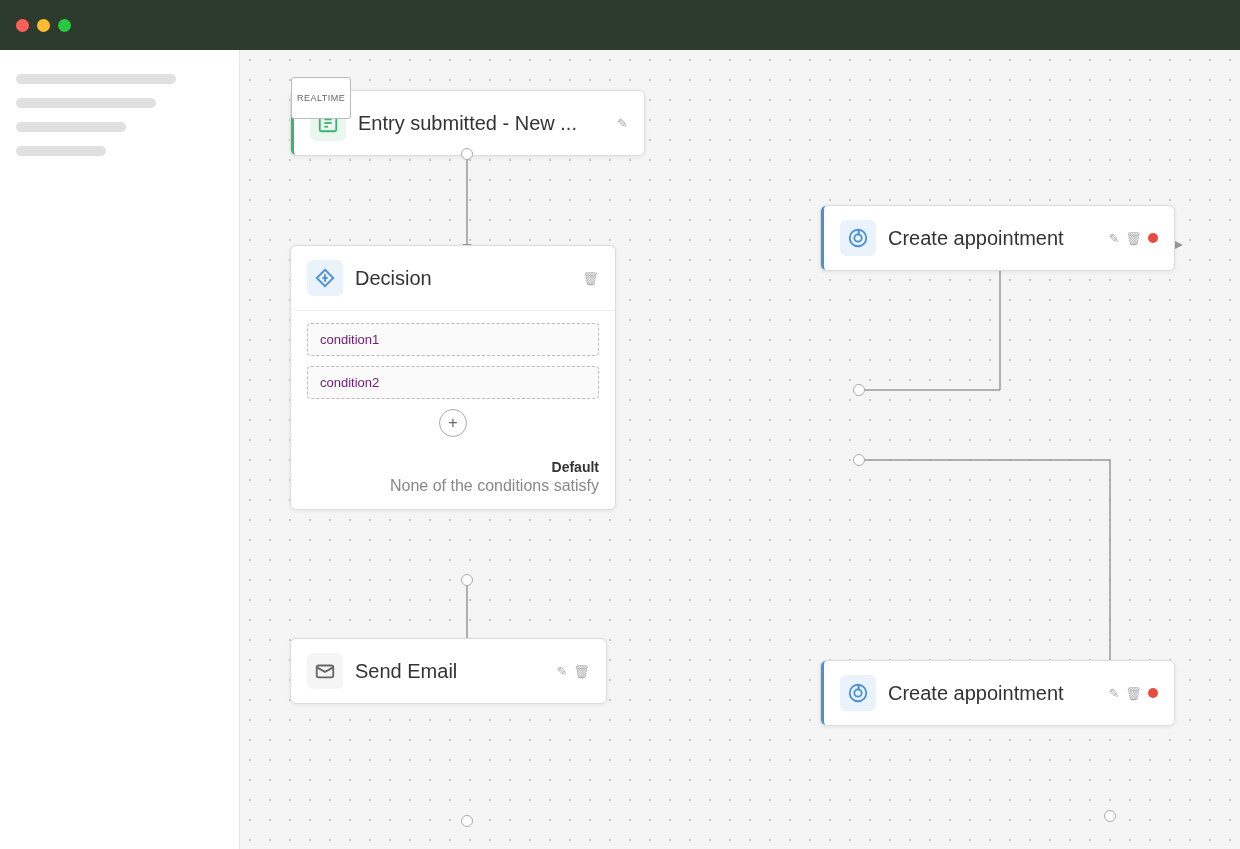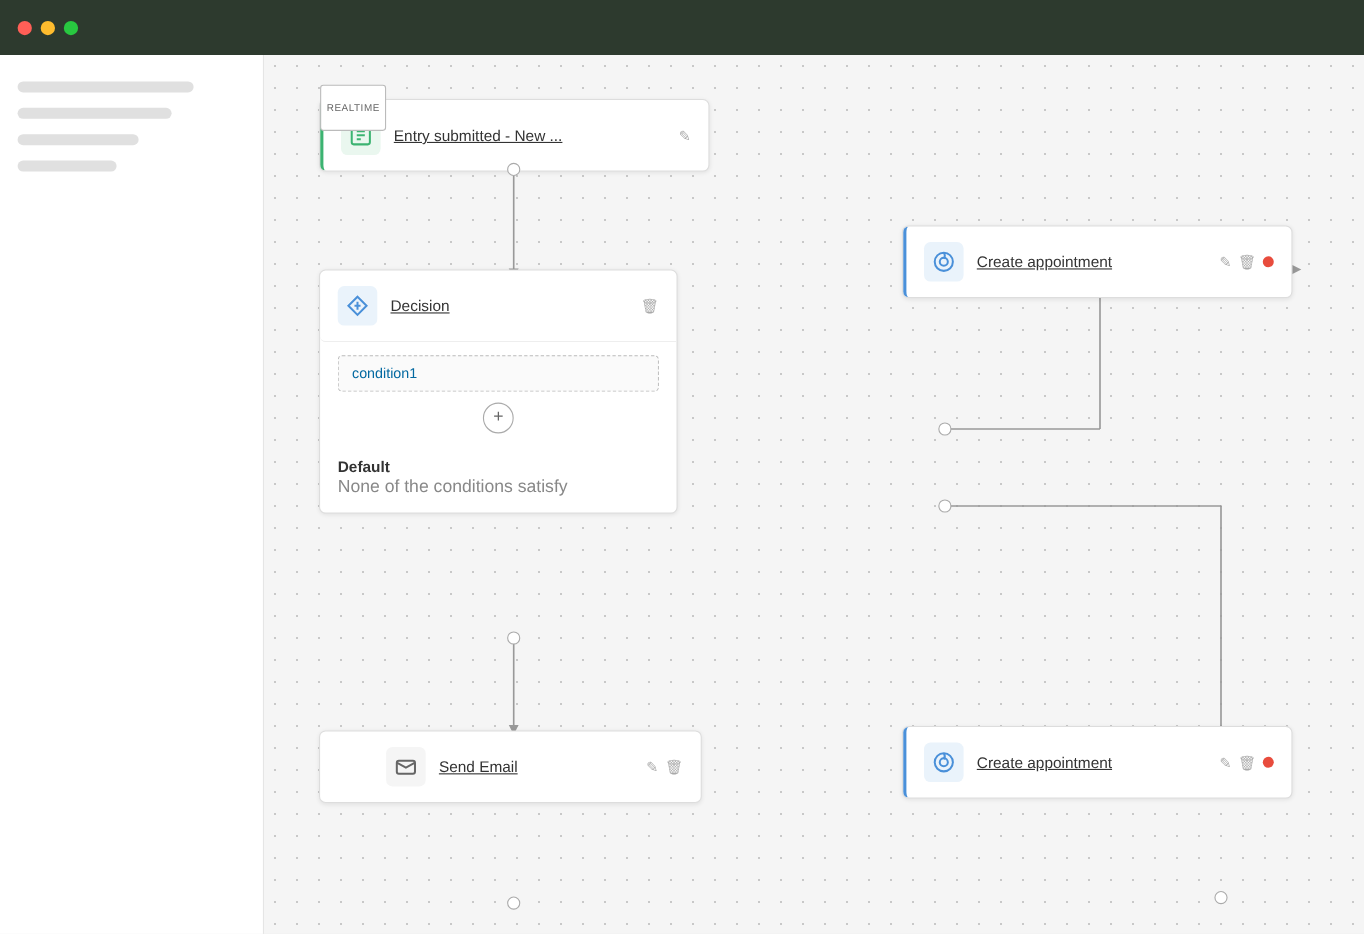--- a/index.html
+++ b/index.html
@@ -100,25 +100,24 @@
       border-radius: 6px;
       background: #eaf7ef;
       display: flex;
       align-items: center;
       justify-content: center;
       font-size: 18px;
       color: #3cb371;
       flex-shrink: 0;
     }
     .node-title {
-      font-size: 14px;
+      font-size: 20px;
       font-weight: 500;
       color: #333;
       flex: 1;
-      text-decoration: underline;
     }
     .node-action-icon {
       color: #aaa;
       font-size: 13px;
       cursor: pointer;
     }
 
     
     .decision-node {
       left: 50px;
@@ -133,40 +132,40 @@
       padding: 12px 16px;
       display: flex;
       flex-direction: column;
       gap: 10px;
     }
     .condition-box {
       border: 1.5px dashed #bbb;
       border-radius: 4px;
       padding: 8px 12px;
       font-size: 13px;
-      color: #0369a1;
+      color: #701a75;
       background: #fafafa;
     }
     .add-condition-btn {
       width: 28px;
       height: 28px;
       border-radius: 50%;
       border: 1.5px solid #aaa;
       background: #fff;
       display: flex;
       align-items: center;
       justify-content: center;
       cursor: pointer;
       color: #666;
       font-size: 16px;
       margin: 0 auto;
     }
     .default-section {
       padding: 10px 16px 14px;
-      text-align: left;
+      text-align: right;
     }
     .default-label {
       font-size: 14px;
       font-weight: 600;
       color: #333;
     }
     .default-sublabel {
       font-size: 16px;
       color: #888;
       margin-top: 2px;
@@ -190,23 +189,22 @@
       width: 10px;
       height: 10px;
       border-radius: 50%;
       background: #e84c3d;
       display: inline-block;
     }
 
     
     .send-email-node {
       left: 50px;
-      top: 614px;
-      width: 348px;
-      padding-left: 44px;
+      top: 588px;
+      width: 317px;
     }
     .send-email-node .node-header {
       border-left: none;
     }
 
     
     .create-appt-bottom {
       left: 580px;
       top: 610px;
       width: 355px;
@@ -306,20 +304,21 @@
             <path d="M12 3 L21 12 L12 21 L3 12 Z"></path>
             <line x1="12" y1="8" x2="12" y2="16"></line>
             <line x1="9" y1="12" x2="15" y2="12"></line>
           </svg>
         </div>
         <span class="node-title">Decision</span>
         <span class="node-action-icon">🗑</span>
       </div>
       <div class="conditions-area">
         <div class="condition-box">condition1</div>
+        <div class="condition-box">condition2</div>
         <div class="add-condition-btn">
           <span>+</span>
         </div>
       </div>
       <div class="default-section">
         <div class="default-label">Default</div>
         <div class="default-sublabel">None of the conditions satisfy</div>
       </div>
     </div>
 

